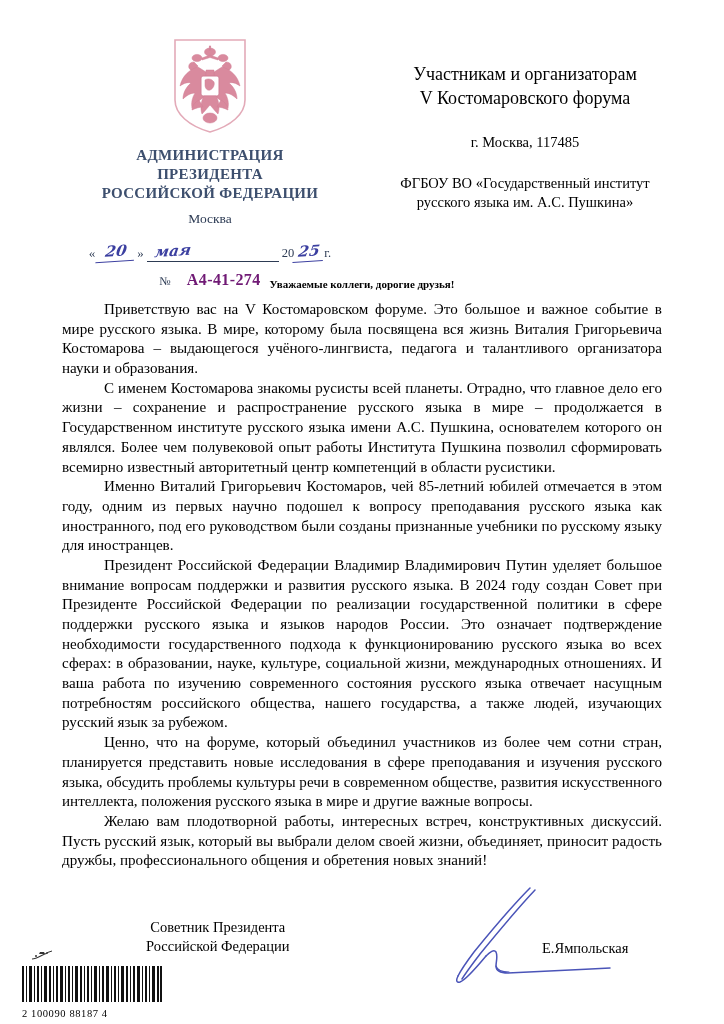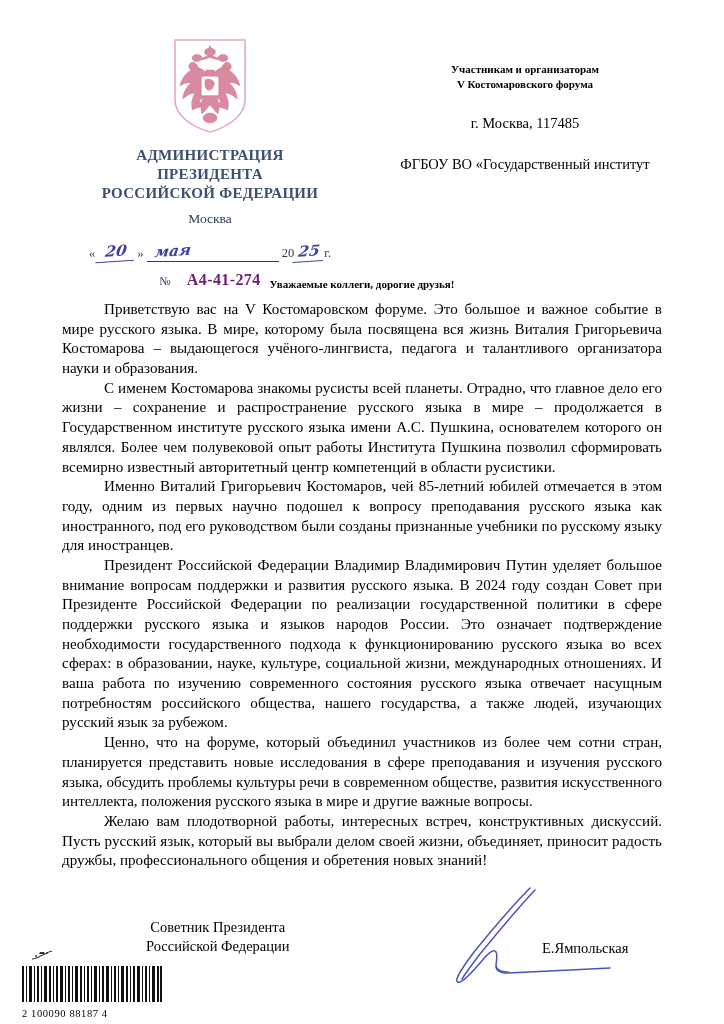--- a/index.html
+++ b/index.html
@@ -115,22 +115,22 @@
   .addressee {
     position: absolute;
     left: 370px;
     top: 62px;
     width: 310px;
     text-align: center;
     font-size: 14.5px;
     line-height: 1.33;
   }
   .addressee-title {
-    font-weight: bold;
-    font-size: 11px;
+    font-weight: normal;
+    font-size: 18px;
     line-height: 1.35;
   }
   .addressee-address { margin-top: 22px; }
   .addressee-org { margin-top: 22px; }
 
   
   .salutation {
     position: absolute;
     left: 62px;
     top: 278px;
@@ -277,20 +277,21 @@
   <div class="addressee">
     <div class="addressee-title">
       <div>Участникам и организаторам</div>
       <div>V Костомаровского форума</div>
     </div>
     <div class="addressee-address">
       <div>г. Москва, 117485</div>
     </div>
     <div class="addressee-org">
       <div>ФГБОУ ВО «Государственный институт</div>
+      <div>русского языка им. А.С. Пушкина»</div>
     </div>
   </div>
 
   <div class="salutation">Уважаемые коллеги, дорогие друзья!</div>
 
   <div class="body-text">
     <p>Приветствую вас на V Костомаровском форуме. Это большое и важное событие в мире русского языка. В мире, которому была посвящена вся жизнь Виталия Григорьевича Костомарова – выдающегося учёного-лингвиста, педагога и талантливого организатора науки и образования.</p>
     <p>С именем Костомарова знакомы русисты всей планеты. Отрадно, что главное дело его жизни – сохранение и распространение русского языка в мире – продолжается в Государственном институте русского языка имени А.С. Пушкина, основателем которого он являлся. Более чем полувековой опыт работы Института Пушкина позволил сформировать всемирно известный авторитетный центр компетенций в области русистики.</p>
     <p>Именно Виталий Григорьевич Костомаров, чей 85-летний юбилей отмечается в этом году, одним из первых научно подошел к вопросу преподавания русского языка как иностранного, под его руководством были созданы признанные учебники по русскому языку для иностранцев.</p>
     <p>Президент Российской Федерации Владимир Владимирович Путин уделяет большое внимание вопросам поддержки и развития русского языка. В 2024 году создан Совет при Президенте Российской Федерации по реализации государственной политики в сфере поддержки русского языка и языков народов России. Это означает подтверждение необходимости государственного подхода к функционированию русского языка во всех сферах: в образовании, науке, культуре, социальной жизни, международных отношениях. И ваша работа по изучению современного состояния русского языка отвечает насущным потребностям российского общества, нашего государства, а также людей, изучающих русский язык за рубежом.</p>

